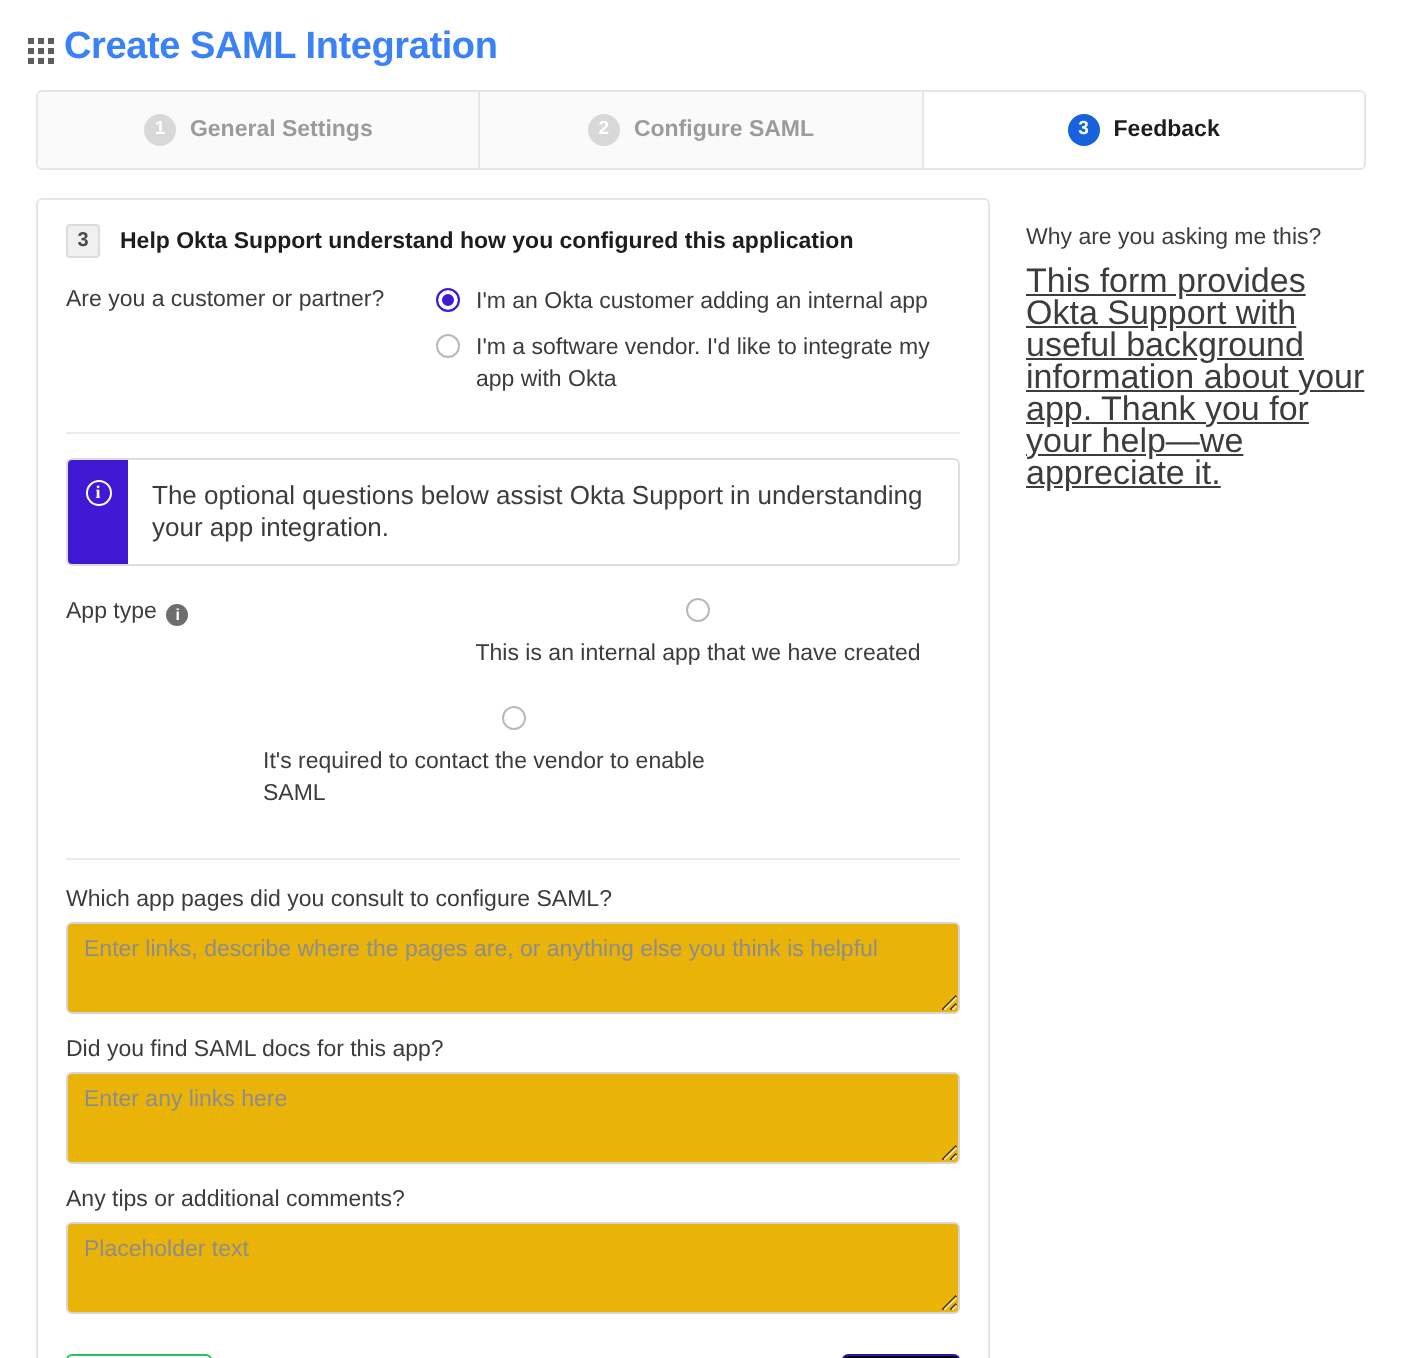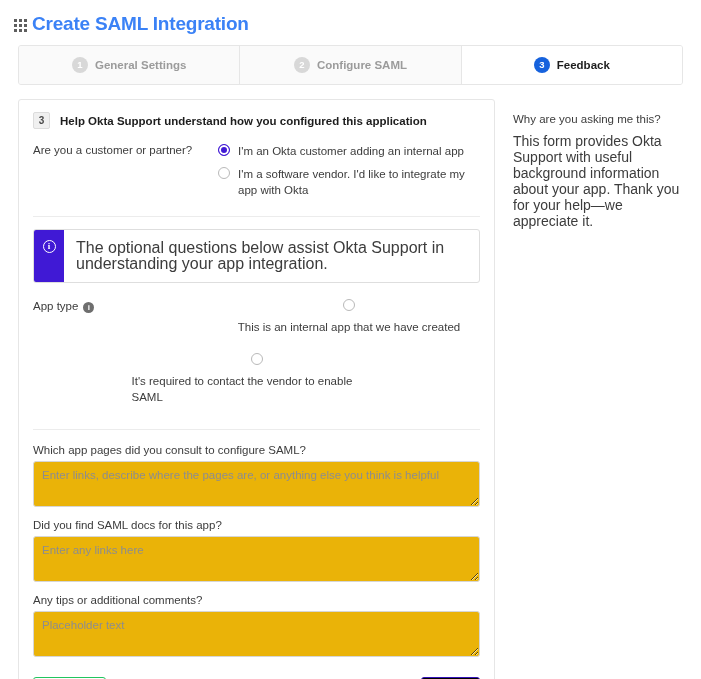--- a/index.html
+++ b/index.html
@@ -200,21 +200,21 @@
     font-weight: bold;
     display: flex;
     align-items: center;
     justify-content: center;
     line-height: 1;
     font-family: "Liberation Serif", serif;
   }
   .callout-body {
     flex: 1;
     padding: 10px 12px;
-    font-size: 16px;
+    font-size: 13px;
     color: #3c3c3c;
     line-height: 16px;
   }
 
   .info-badge {
     width: 11px; height: 11px;
     border-radius: 50%;
     background: #6e6e6e;
     color: #fff;
     font-size: 8px;
@@ -288,23 +288,24 @@
   
   .rail { width: 170px; padding-top: 14px; }
   .rail h4 {
     margin: 0 0 8px 0;
     font-size: 11.5px;
     font-weight: normal;
     color: #3c3c3c;
   }
   .rail p {
     margin: 0;
-    font-size: 14px;
+    font-size: 17px;
     line-height: 16px;
     color: #3c3c3c;
+    text-decoration: underline;
   }
 </style>
 </head>
 <body>
 
 <div id="page">
 
   <div class="page-header">
     <span class="grid-icon">
       <i style="left:0;top:0"></i>

